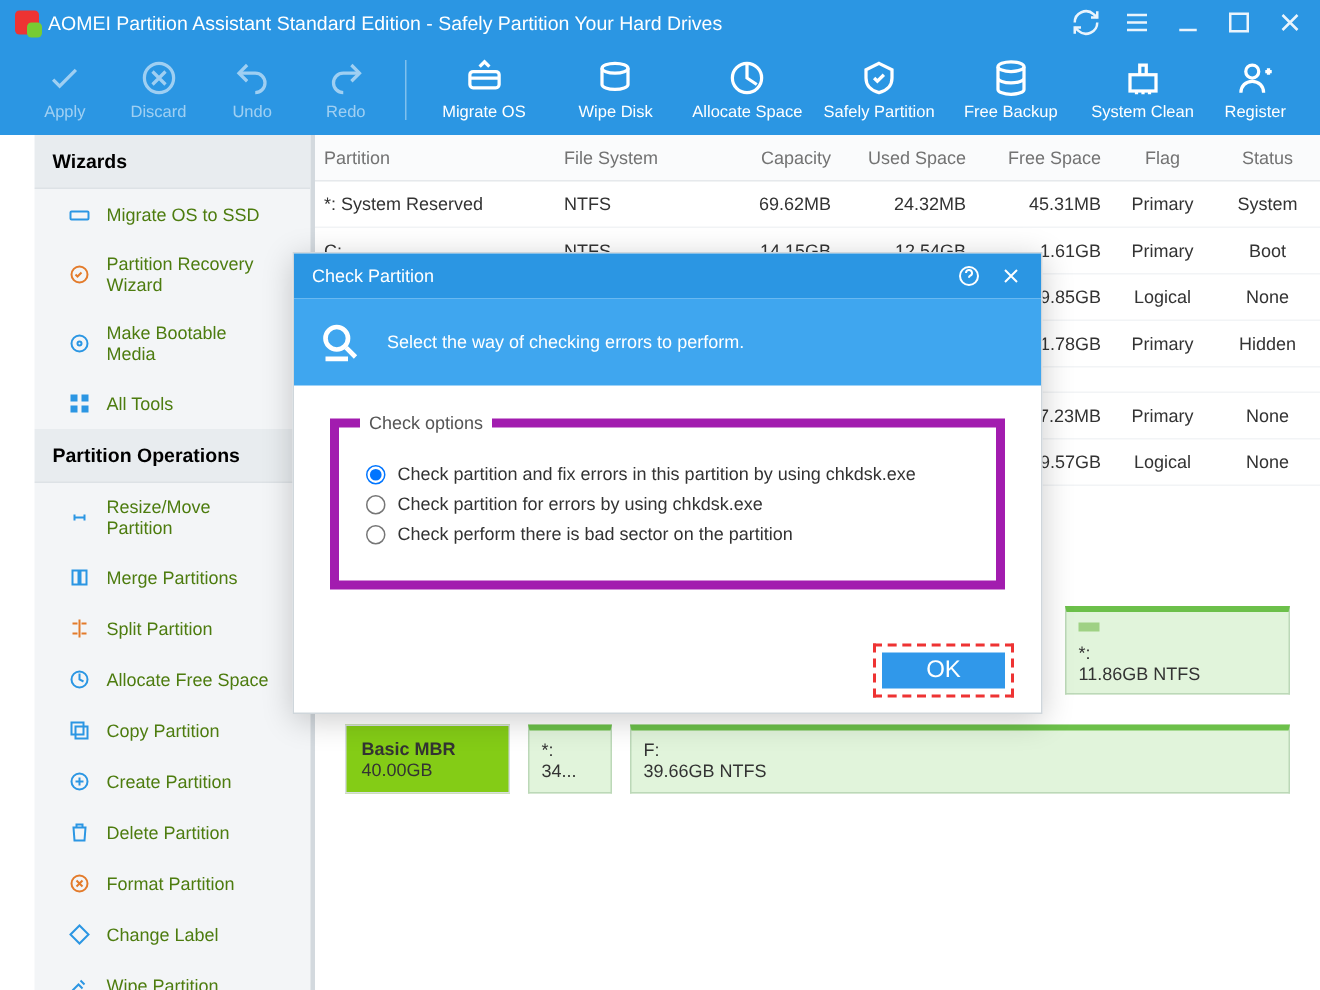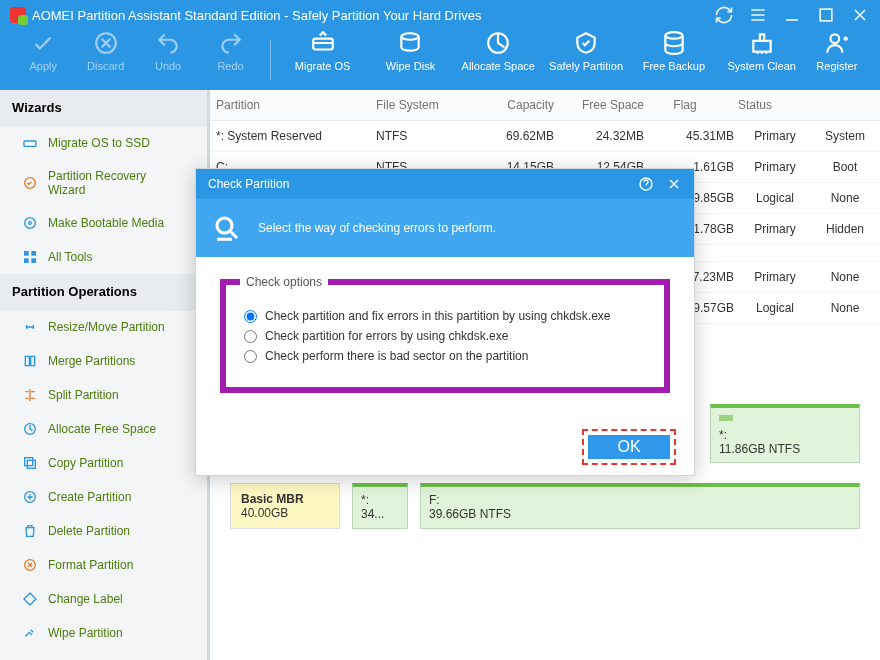--- a/index.html
+++ b/index.html
@@ -3,37 +3,37 @@
 <meta charset="utf-8">
 <style>
   * { box-sizing: border-box; font-family: "Segoe UI", Tahoma, sans-serif; }
   body { margin:0; background:#fff; width:880px; height:660px; overflow:hidden; position:relative;}
   .titlebar { background:#2b96e3; color:#fff; height:30px; display:flex; align-items:center; padding:0 10px; font-size:13px; }
   .titlebar .logo { width:16px; height:16px; margin-right:6px; background:#e33; border-radius:3px; position:relative;}
   .titlebar .logo::after{content:"";position:absolute;right:-2px;bottom:-2px;width:10px;height:10px;background:#7c3;border-radius:3px;}
   .titlebar-spacer{flex:1;}
   .titlebar-icon { width:20px; height:20px; margin-left:14px; opacity:.9;}
   .toolbar { background:#2b96e3; color:#fff; height:60px; display:flex; align-items:center; padding:0 12px;}
-  .tb-btn { width:64px; display:flex; flex-direction:column; align-items:center; justify-content:flex-start; height:60px; font-size:11px; gap:4px;}
+  .tb-btn { width:64px; display:flex; flex-direction:column; align-items:center; justify-content:center; height:60px; font-size:11px; gap:4px;}
   .tb-btn.dim{opacity:.55;}
   .tb-sep{width:1px;height:40px;background:rgba(255,255,255,.4);margin:0 8px;}
   .tb-btn.wide{width:90px;}
   .tb-icon{width:26px;height:26px;}
-  .content{display:flex;height:570px;}
+  .content{display:flex;height:570px;margin-left:23px;}
   .sidebar{width:215px;background:#f3f5f7;border-right:3px solid #d3d9de;overflow:hidden;font-size:12px;}
   .shead{background:#e8ecef;font-weight:600;padding:10px 12px;font-size:13px;border-bottom:1px solid #dde2e6;}
   .sitem{display:flex;align-items:center;gap:10px;padding:9px 22px;color:#4d7c0f;}
   .sicon{width:16px;height:16px;flex:0 0 16px;}
   .main{flex:1;display:flex;flex-direction:column;background:#fff;}
   .thead{display:flex;background:#fafbfc;font-size:12px;color:#737373;border-bottom:1px solid #e6e9ec;}
   .th,.td{padding:8px 6px;}
   .c-part{width:160px;} .c-fs{width:100px;} .c-cap{width:90px;text-align:right;} .c-used{width:90px;text-align:right;} .c-free{width:90px;text-align:right;} .c-flag{width:70px;text-align:center;} .c-status{width:70px;text-align:center;}
   .trow{display:flex;font-size:12px;color:#333;border-bottom:1px solid #f2f4f6;}
   .diskbar{display:flex;padding:10px 20px;gap:12px;align-items:stretch;margin-top:70px;}
-  .diskbox{background:#fef9c3;border:1px solid #d7dde2;padding:8px 10px;font-size:12px;color:#333;width:110px;}
+  .diskbox{background:#84cc16;border:1px solid #d7dde2;padding:8px 10px;font-size:12px;color:#333;width:110px;}
   .diskname{font-weight:600;}
   .partbox{border:1px solid #bcd8b8;background:#e1f4db;padding:6px 8px;font-size:12px;color:#333;border-top:4px solid #6cc04a;}
   .partbox .unalloc-mark{width:14px;height:6px;background:#9fd184;display:inline-block;margin-bottom:4px;}
   .partbox.mid{width:56px;}
   .partbox.large{flex:1;}
   .diskrow2{margin-top:0;}
   
   .dialog{position:absolute;left:195px;top:168px;width:500px;background:#fff;box-shadow:0 4px 20px rgba(0,0,0,.2);border:1px solid #cfd6db;}
   .dlg-title{background:#2b96e3;color:#fff;padding:7px 12px;font-size:12px;display:flex;align-items:center;}
   .dlg-title .sp{flex:1;}
@@ -258,20 +258,21 @@
         <span>Partition Backup</span>
       </div>
 
   </div>
 
   <div class="main">
     <div class="thead">
       <div class="th c-part">Partition</div>
       <div class="th c-fs">File System</div>
       <div class="th c-cap">Capacity</div>
+      <div class="th c-used">Used Space</div>
       <div class="th c-free">Free Space</div>
       <div class="th c-flag">Flag</div>
       <div class="th c-status">Status</div>
     </div>
     <div id="rows">
         <div class="trow">
           <div class="td c-part">*: System Reserved</div>
           <div class="td c-fs">NTFS</div>
           <div class="td c-cap">69.62MB</div>
           <div class="td c-used">24.32MB</div>

